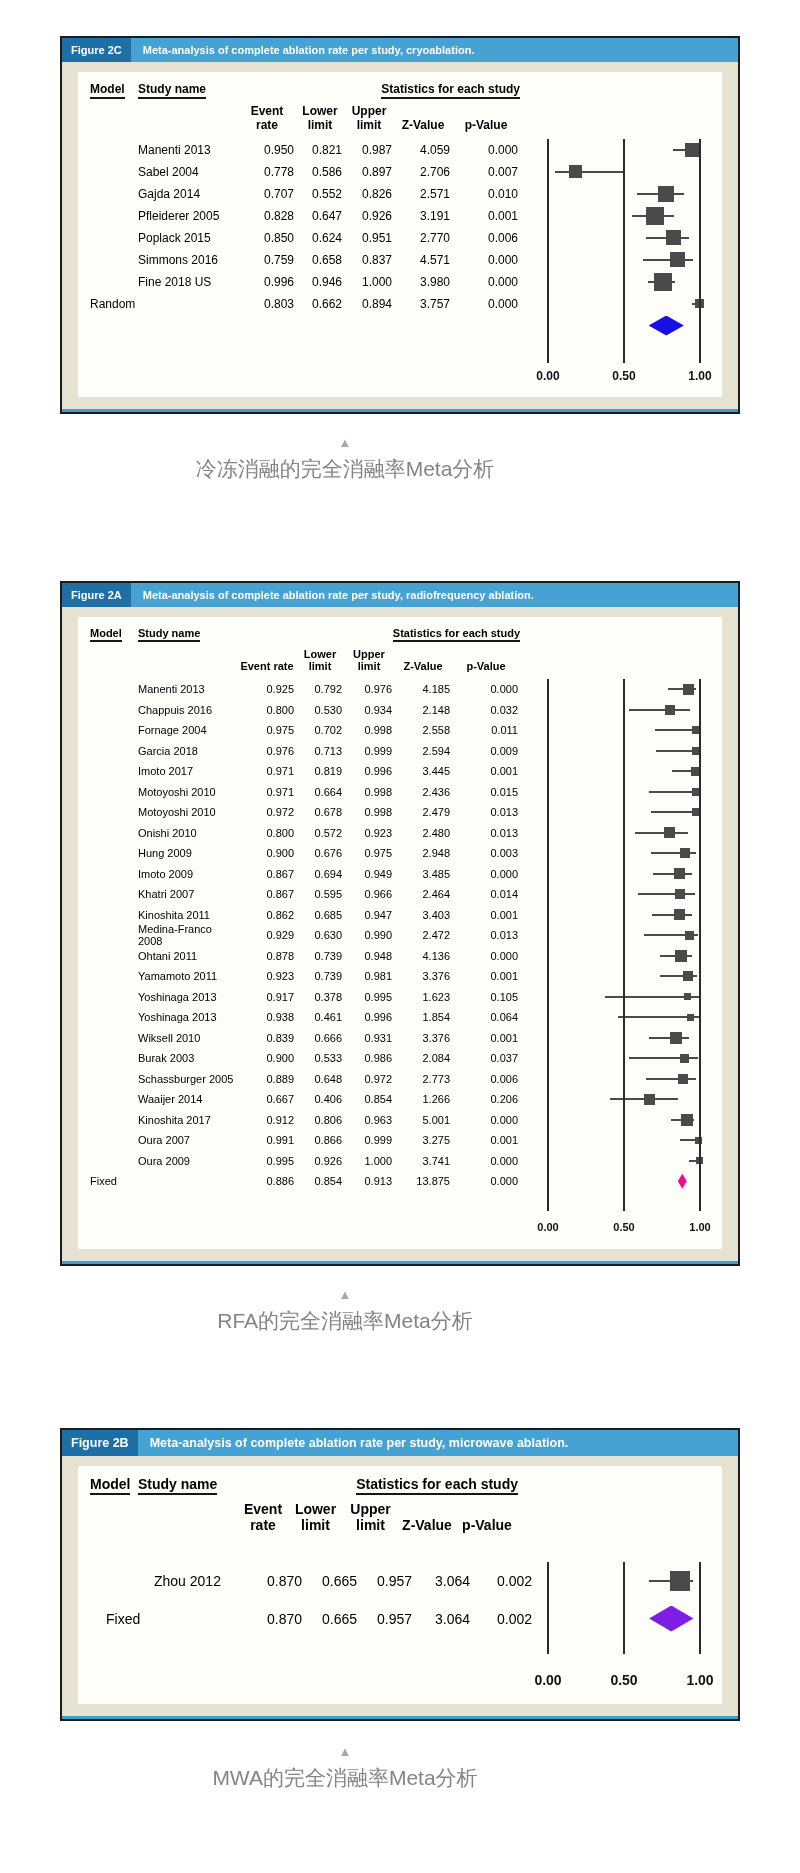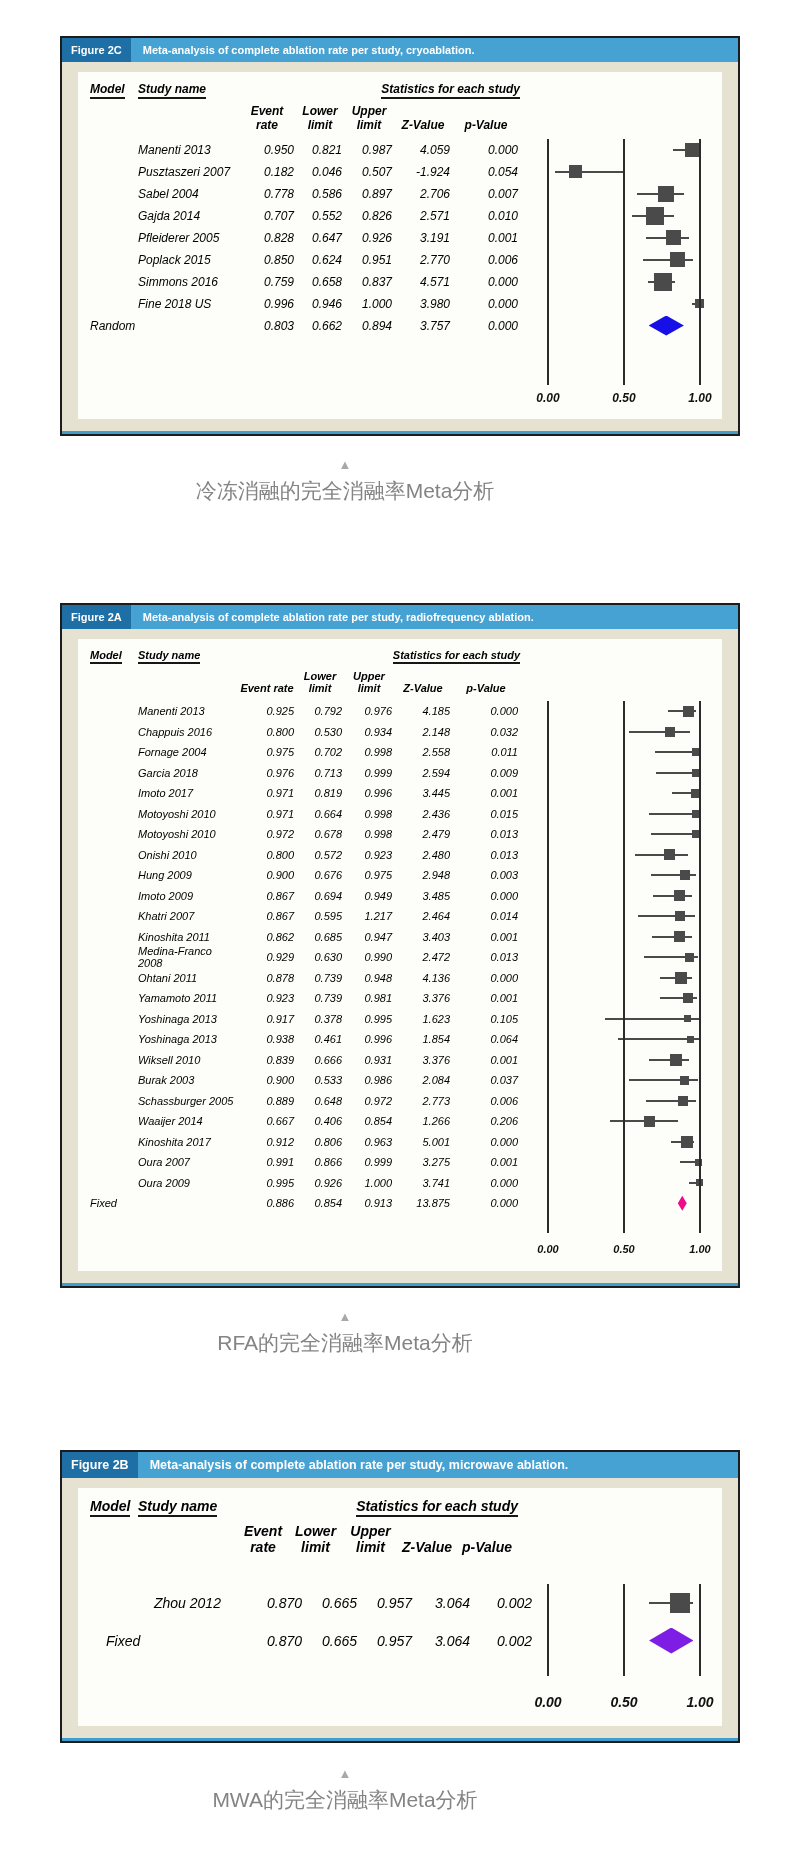--- a/index.html
+++ b/index.html
@@ -6,21 +6,21 @@
   body{width:800px;font-family:"Liberation Sans","DejaVu Sans",sans-serif;padding:36px 0 30px 0;}
 
   .figure-box{width:680px;margin-left:60px;border:2px solid #1c1c1c;background:#e6e2d2;box-sizing:border-box;}
   .fig-header{display:flex;height:24px;background:#46a2d3;}
   .fig-chip{background:#1d6fa6;color:#fff;font-weight:bold;font-size:11px;display:flex;align-items:center;padding:0 9px;white-space:nowrap;}
   .fig-title{color:#fff;font-weight:bold;font-size:11px;display:flex;align-items:center;padding-left:12px;white-space:nowrap;}
   .fC .fig-header{height:26px;}
   .fC .fig-chip,.fC .fig-title{font-size:12.5px;}
 
   .fig-body{padding:10px 16px 12px 16px;}
-  .panel{background:#fdfdfa;padding:10px 0 8px 0;font-style:italic;}
+  .panel{background:#fdfdfa;padding:10px 0 8px 0;}
 
   .fA{font-size:12px;} .fB{font-size:11px;} .fC{font-size:14px;}
 
   .thead-top{display:flex;padding-left:12px;font-weight:bold;}
   .thead-cols{display:flex;padding-left:12px;font-weight:bold;margin-top:6px;align-items:flex-end;}
   .thead-cols .c{text-align:center;line-height:1.15;}
   .u{border-bottom:2px solid #161616;padding-bottom:1px;display:inline-block;}
   .stats{text-align:right;}
 
   .c{flex:none;box-sizing:border-box;}
@@ -84,29 +84,20 @@
       </div>
       <div class="rows">
         <div class="row">
             <div class="c c0"></div>
             <div class="c c1">Manenti 2013</div>
             <div class="c c2">0.950</div>
             <div class="c c3">0.821</div>
             <div class="c c4">0.987</div>
             <div class="c c5">4.059</div>
             <div class="c c6">0.000</div>
-          </div>
-          <div class="row">
-            <div class="c c0"></div>
-            <div class="c c1">Pusztaszeri 2007</div>
-            <div class="c c2">0.182</div>
-            <div class="c c3">0.046</div>
-            <div class="c c4">0.507</div>
-            <div class="c c5">-1.924</div>
-            <div class="c c6">0.054</div>
           </div>
           <div class="row">
             <div class="c c0"></div>
             <div class="c c1">Sabel 2004</div>
             <div class="c c2">0.778</div>
             <div class="c c3">0.586</div>
             <div class="c c4">0.897</div>
             <div class="c c5">2.706</div>
             <div class="c c6">0.007</div>
           </div>
@@ -312,21 +303,21 @@
             <div class="c c3">0.694</div>
             <div class="c c4">0.949</div>
             <div class="c c5">3.485</div>
             <div class="c c6">0.000</div>
           </div>
           <div class="row">
             <div class="c c0"></div>
             <div class="c c1">Khatri 2007</div>
             <div class="c c2">0.867</div>
             <div class="c c3">0.595</div>
-            <div class="c c4">1.217</div>
+            <div class="c c4">0.966</div>
             <div class="c c5">2.464</div>
             <div class="c c6">0.014</div>
           </div>
           <div class="row">
             <div class="c c0"></div>
             <div class="c c1">Kinoshita 2011</div>
             <div class="c c2">0.862</div>
             <div class="c c3">0.685</div>
             <div class="c c4">0.947</div>
             <div class="c c5">3.403</div>

